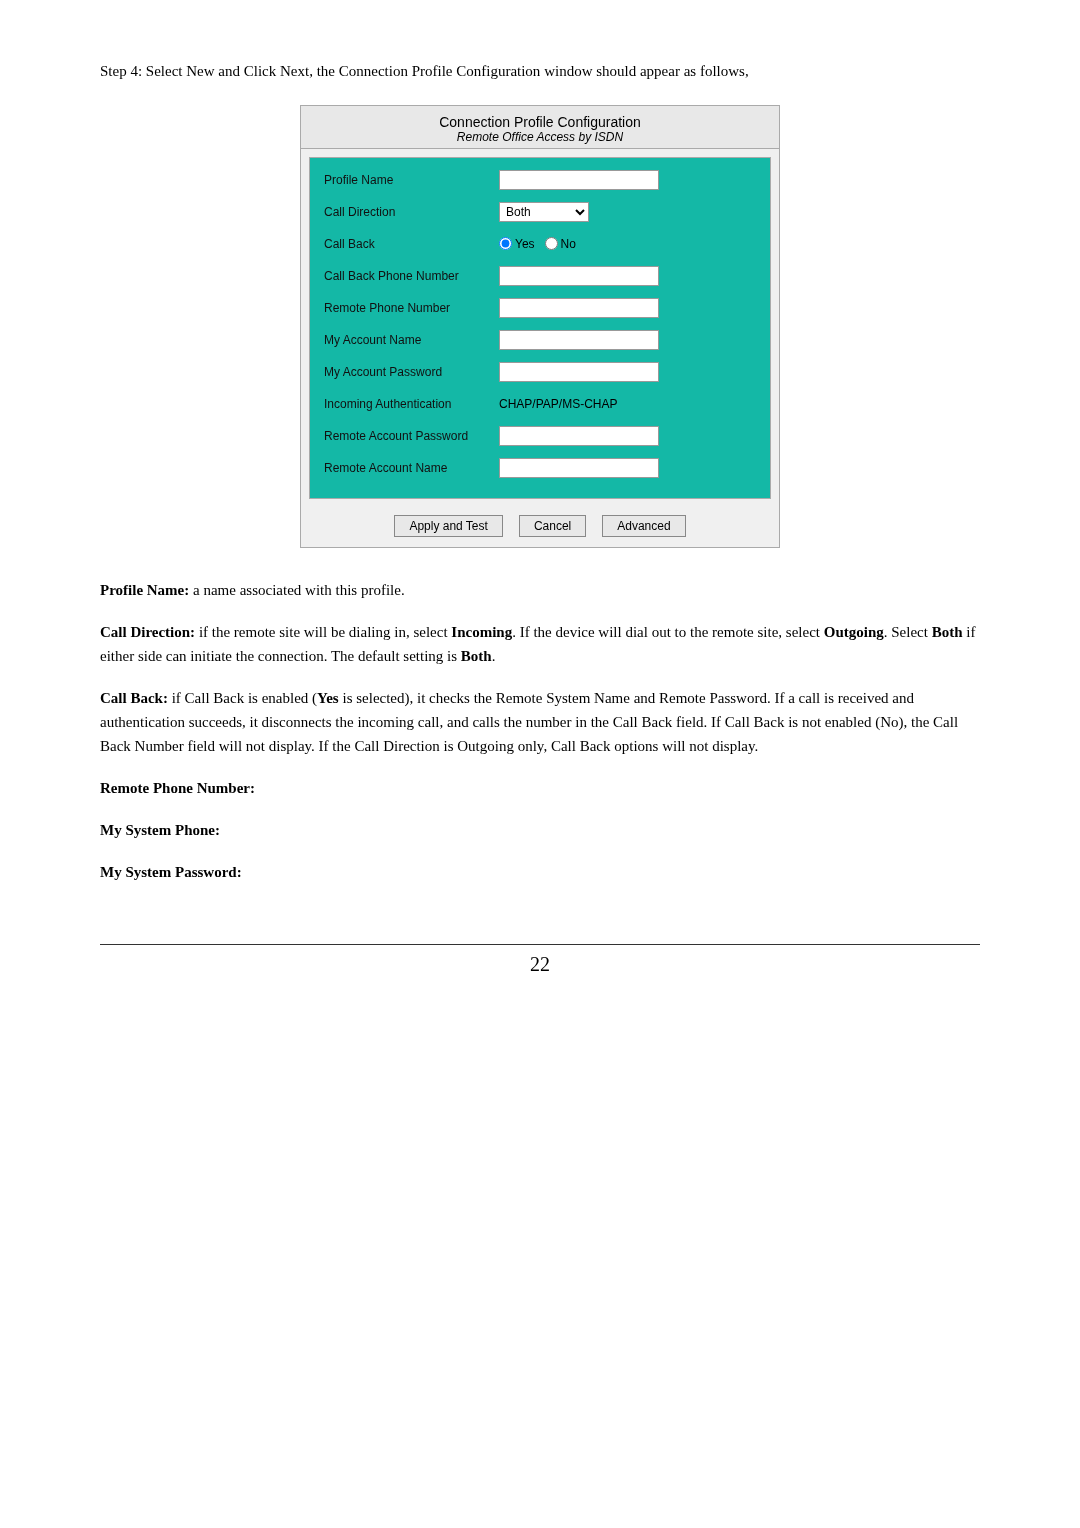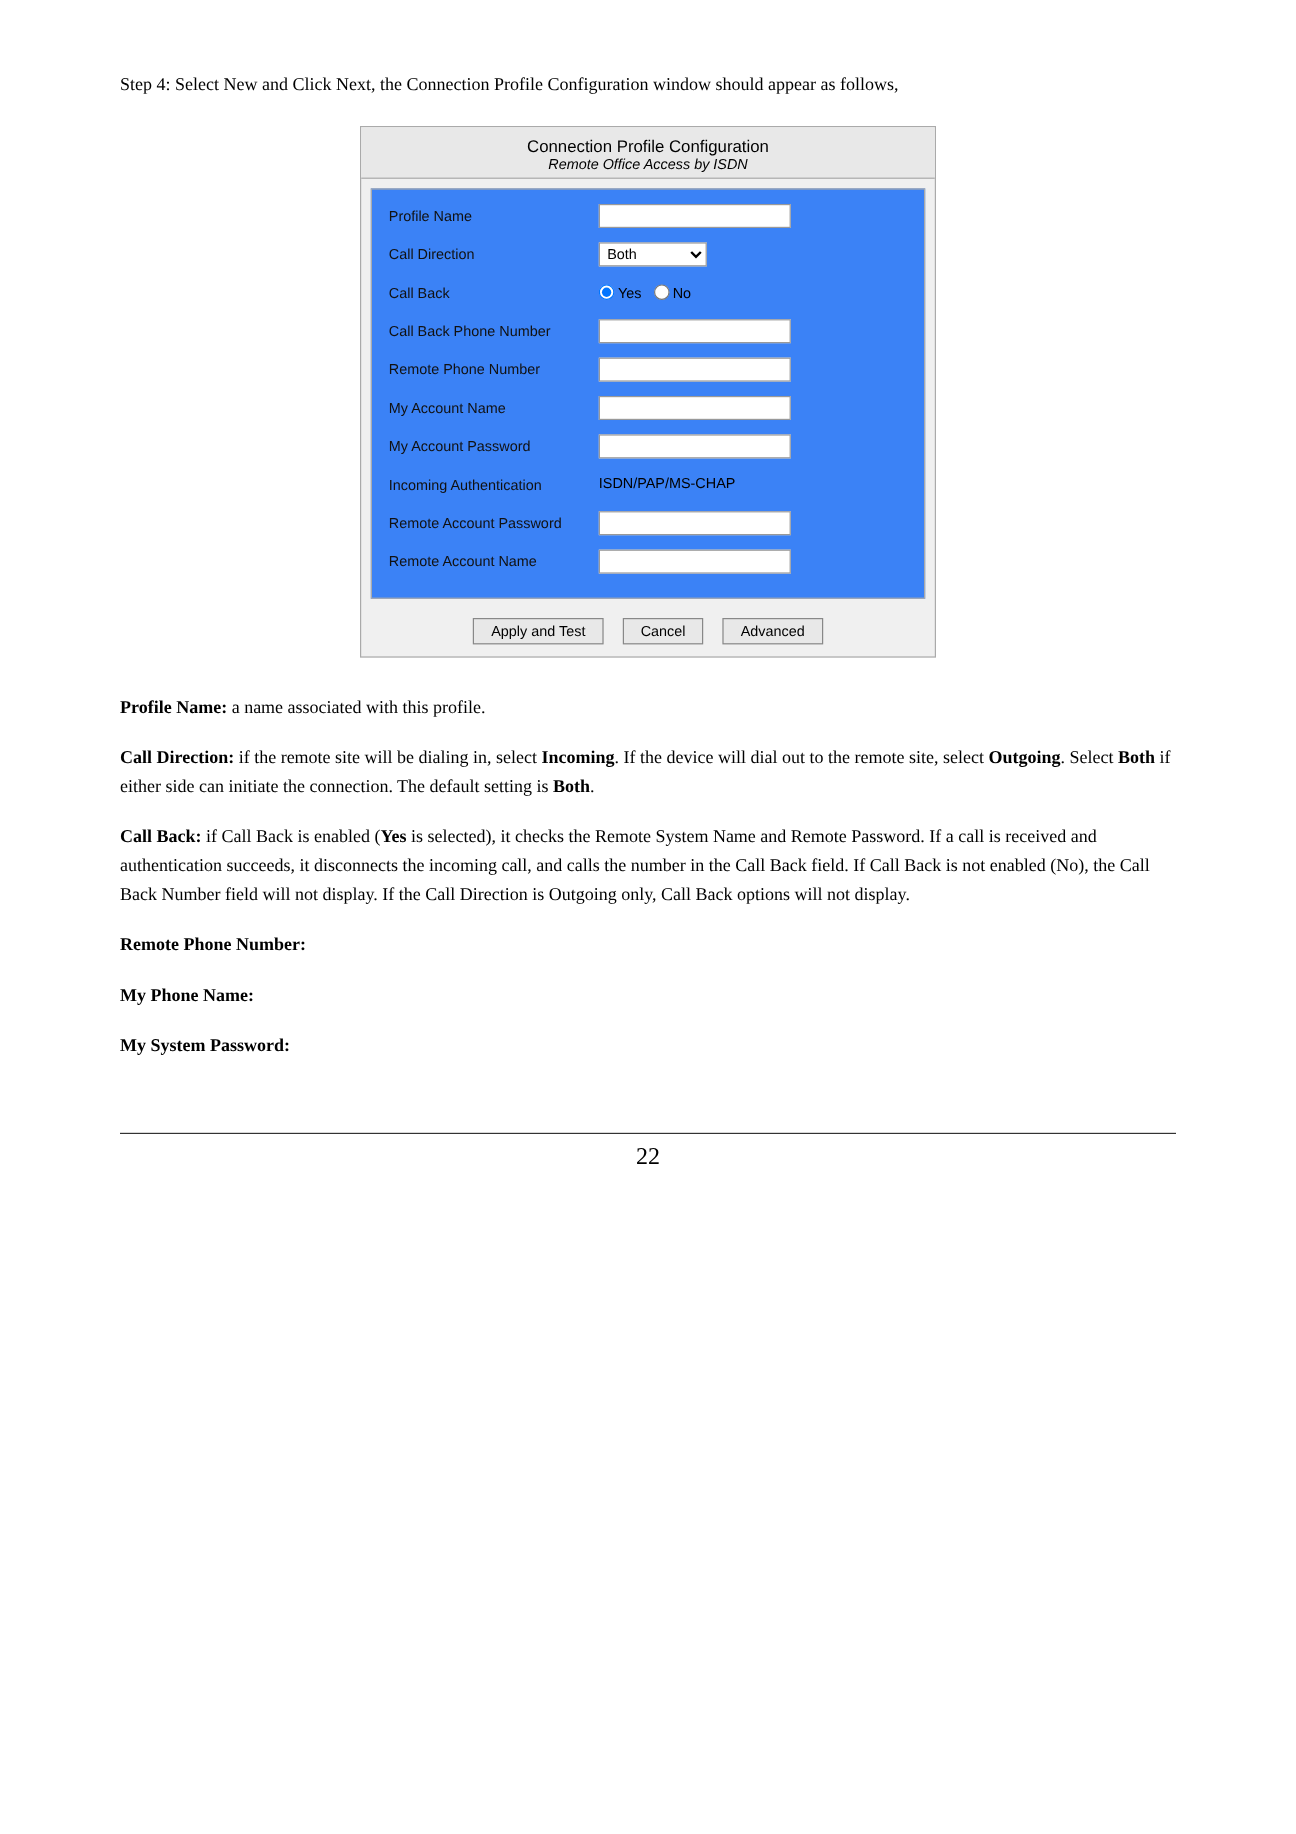--- a/index.html
+++ b/index.html
@@ -44,21 +44,21 @@
       font-size: 14px;
       font-weight: normal;
       font-family: Arial, sans-serif;
     }
     .dialog-subtitle {
       font-size: 12px;
       font-family: Arial, sans-serif;
       font-style: italic;
     }
     .dialog-form {
-      background: #3b82f6;
+      background: #14b8a6;
       border: 1px solid #aaa;
       margin: 8px;
       padding: 10px 14px;
     }
     .form-row {
       display: flex;
       align-items: center;
       margin-bottom: 8px;
       min-height: 24px;
     }
@@ -219,21 +219,21 @@
         <div class="form-row">
           <span class="form-label">My Account Password</span>
           <div class="form-field">
             <input class="form-input" type="password" value="" style="">
           </div>
         </div>
 
         <div class="form-row">
           <span class="form-label">Incoming Authentication</span>
           <div class="form-field">
-            <span class="static-text">ISDN/PAP/MS-CHAP</span>
+            <span class="static-text">CHAP/PAP/MS-CHAP</span>
           </div>
         </div>
 
         <div class="form-row">
           <span class="form-label">Remote Account Password</span>
           <div class="form-field">
             <input class="form-input" type="password" value="" style="">
           </div>
         </div>
 
@@ -265,21 +265,21 @@
 
   <p class="body-text">
     <b>Call Back:</b> if Call Back is enabled (<b>Yes</b> is selected), it checks the Remote System Name and Remote Password. If a call is received and authentication succeeds, it disconnects the incoming call, and calls the number in the Call Back field. If Call Back is not enabled (No), the Call Back Number field will not display. If the Call Direction is Outgoing only, Call Back options will not display.
   </p>
 
   <p class="body-text">
     <b>Remote Phone Number:</b>
   </p>
 
   <p class="body-text">
-    <b>My Phone Name:</b>
+    <b>My System Phone:</b>
   </p>
 
   <p class="body-text">
     <b>My System Password:</b>
   </p>
 
   <div class="page-footer">
     <span>22</span>
   </div>
 

